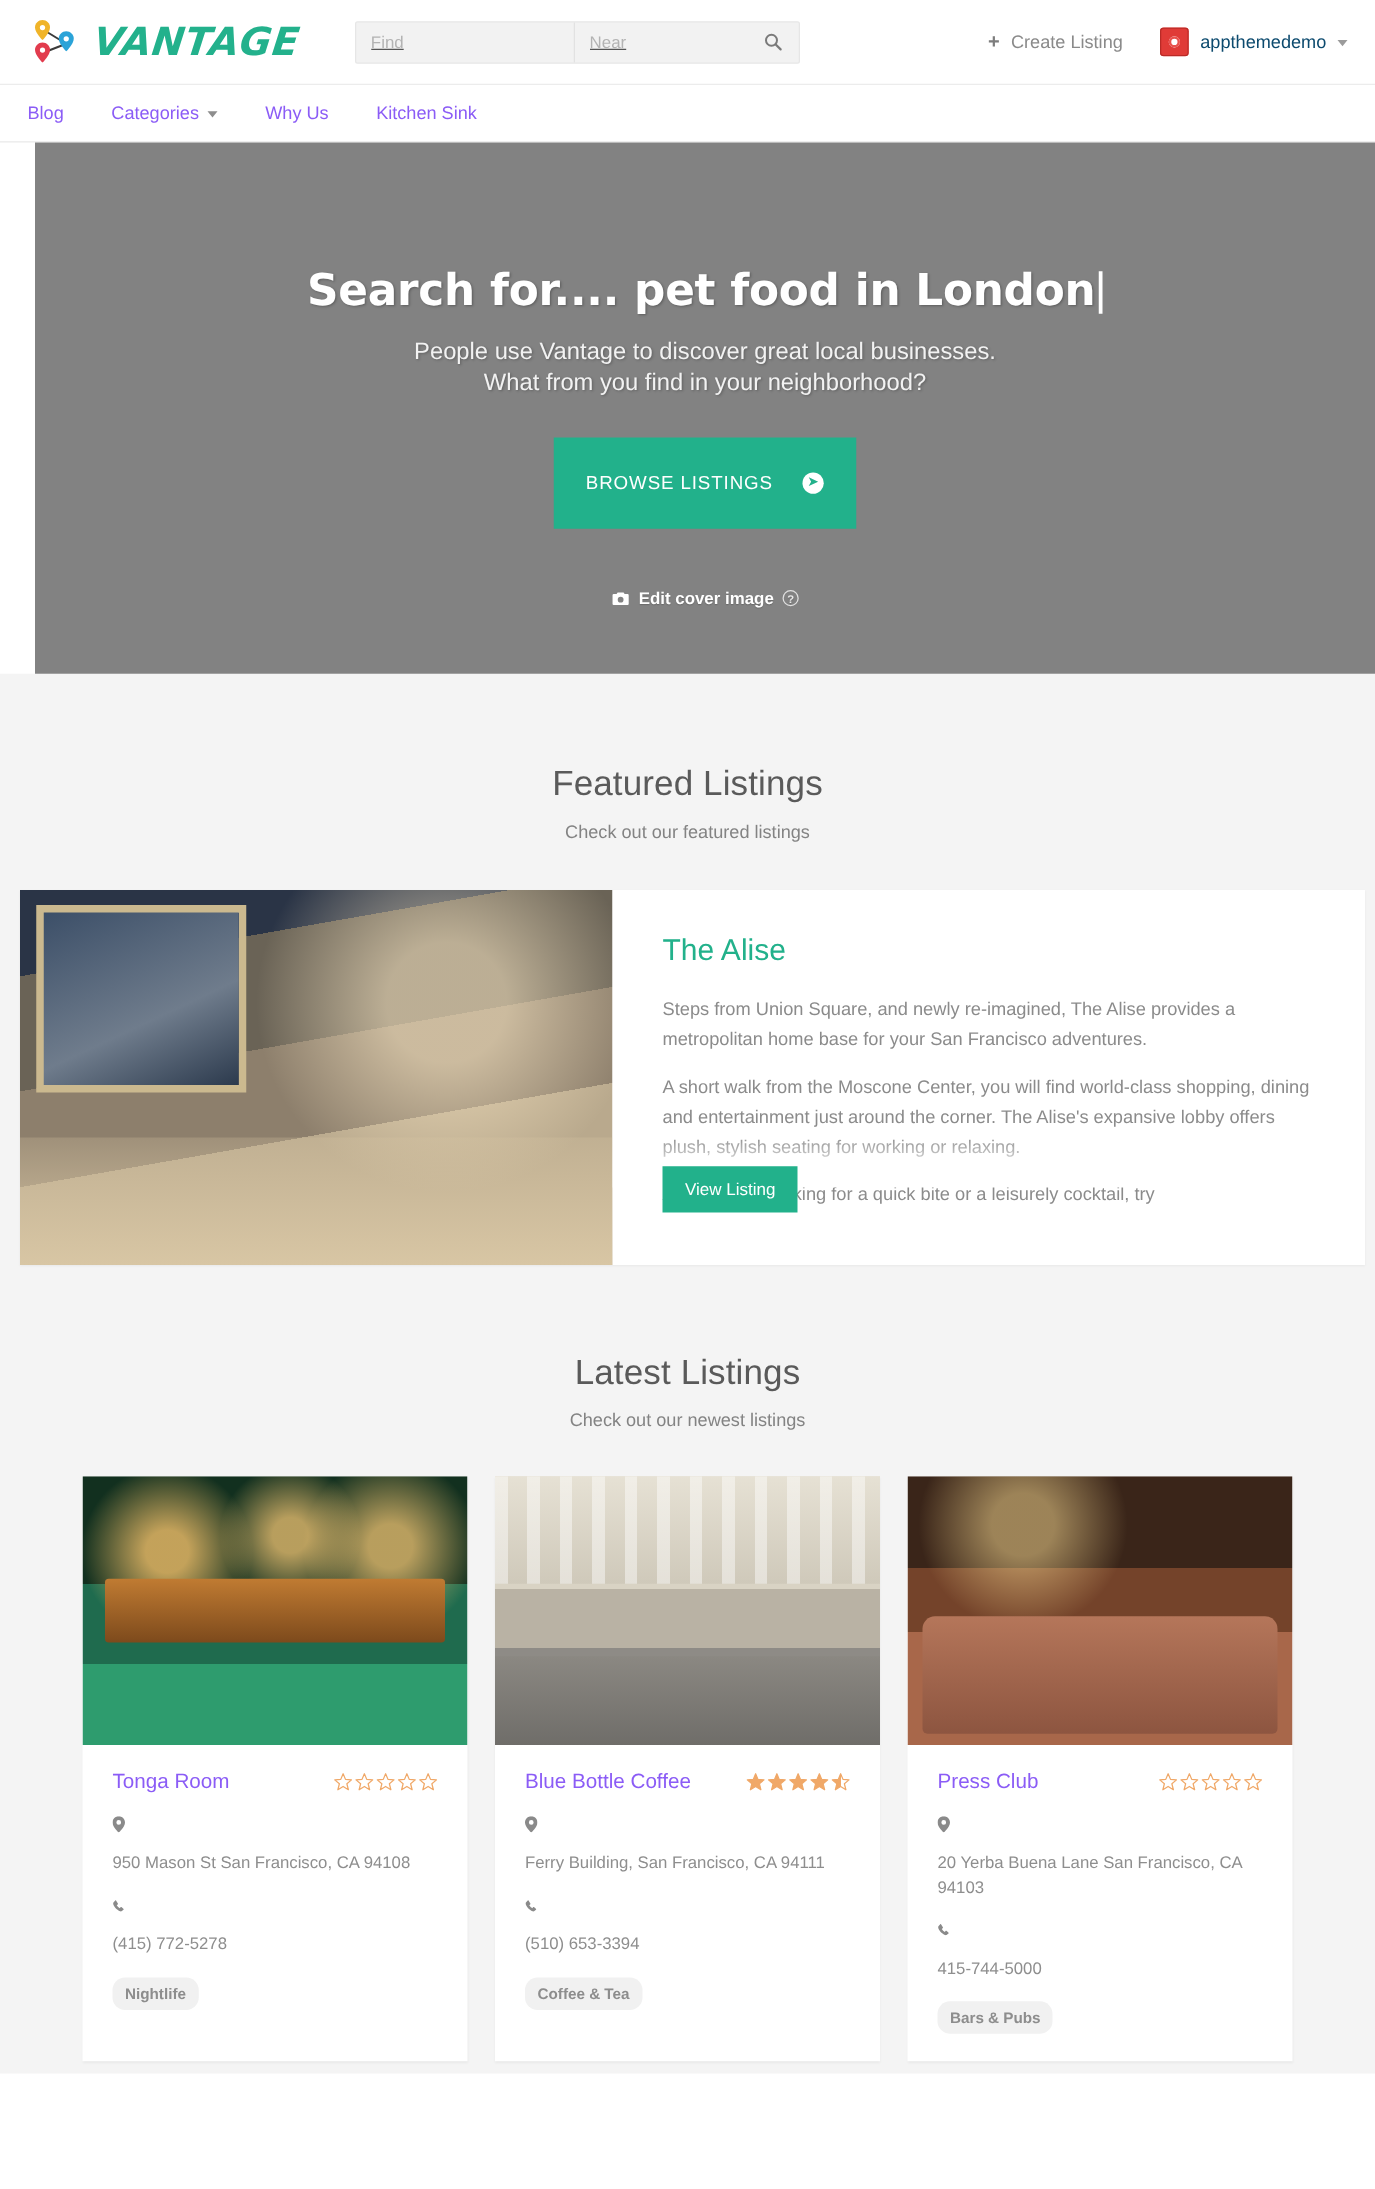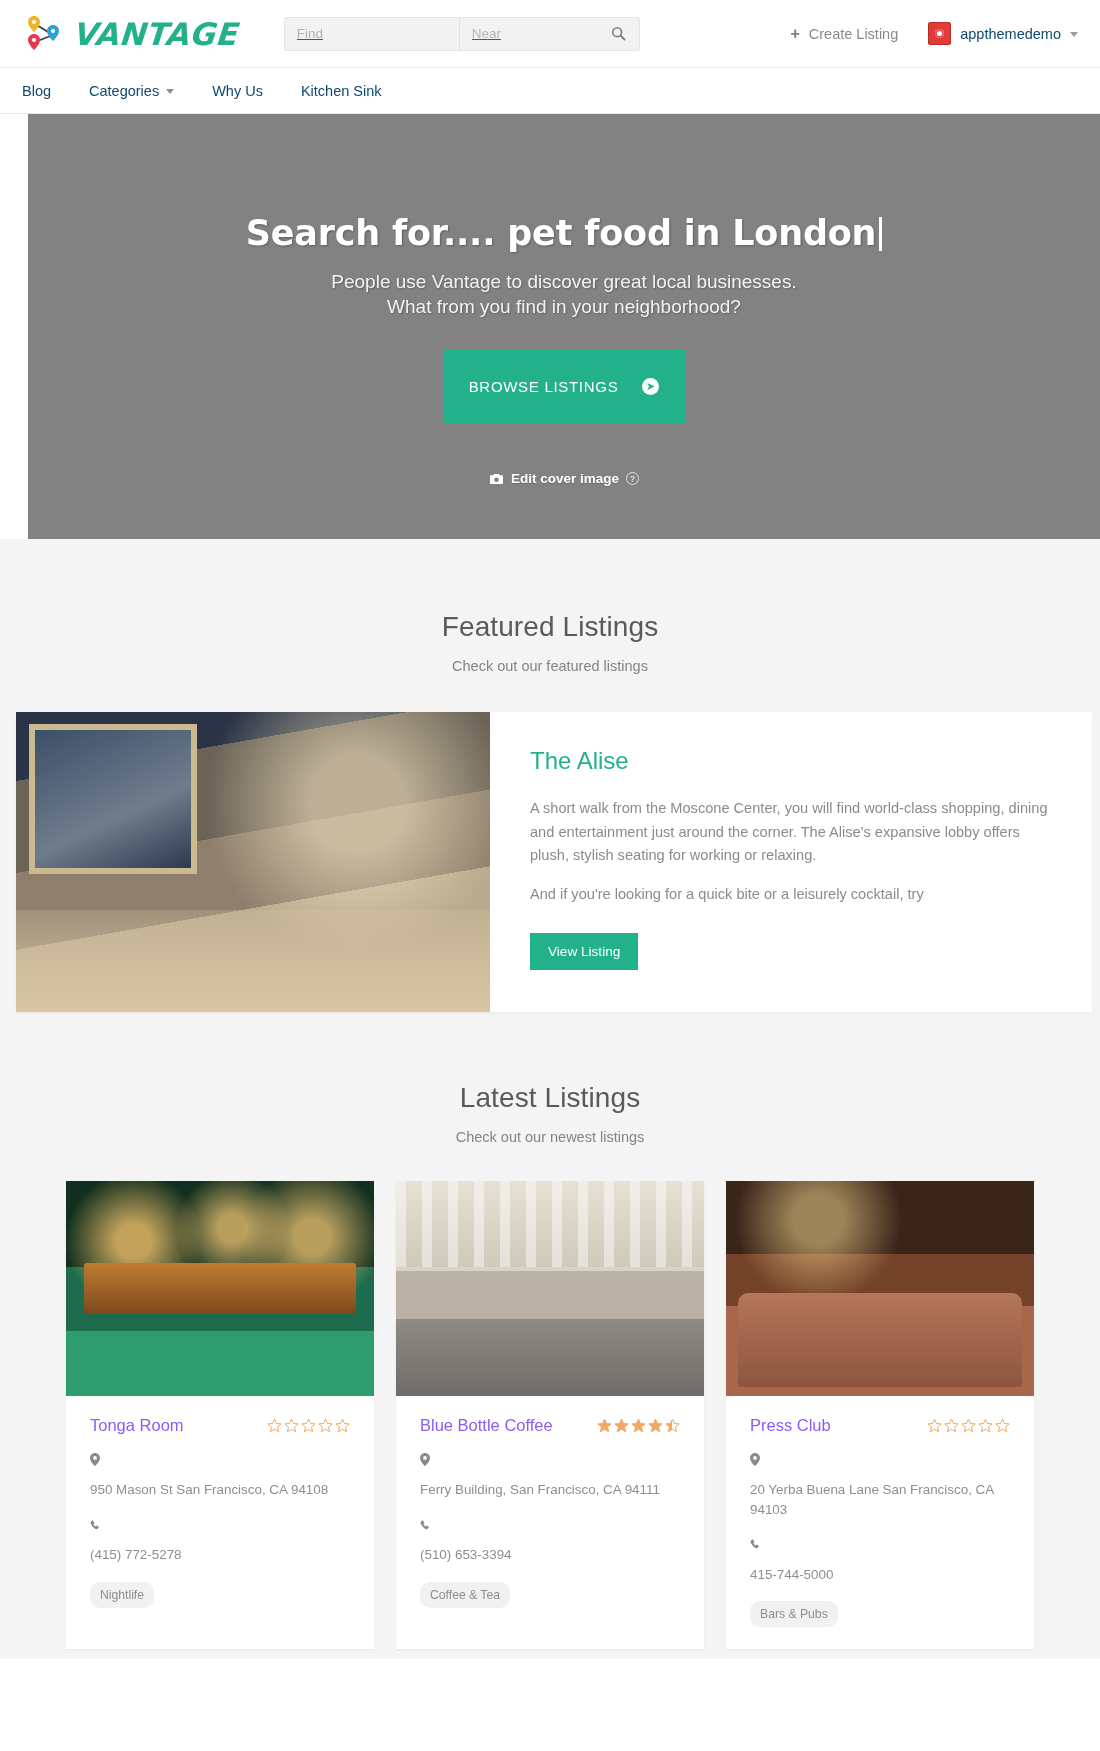--- a/index.html
+++ b/index.html
@@ -81,21 +81,21 @@
     border-right: 4px solid transparent; border-top: 5px solid #9b9b9b;
     margin-top: 2px;
   }
 
   
   .mainnav {
     height: 46px; background: #fff; border-bottom: 1px solid #e9e9e9;
     display: flex; align-items: center; padding: 0 22px; gap: 38px;
   }
   .navitem {
-    font-size: 14.5px; color: #0c4a6e; cursor: pointer;
+    font-size: 14.5px; color: #8b5cf6; cursor: pointer;
     display: flex; align-items: center; gap: 7px;
   }
   .navitem .caret-dn { border-top-color: #8d8d8d; }
 
   
   .hero {
     height: 425px; background: #828282; position: relative;
     display: flex; flex-direction: column; align-items: center;
     justify-content: flex-start; padding-top: 99px; margin-left: 28px;
   }
@@ -189,21 +189,21 @@
   .lcard-name { color: #8b5cf6; font-size: 16.5px; }
   .stars { display: flex; gap: 2px; }
   .star { width: 15px; height: 15px; display: block; }
   .lmeta {
     display: flex; gap: 9px; font-size: 13.4px; color: #8e8e8e;
     margin-top: 15px; line-height: 1.45; align-items: flex-start; flex-direction: column;
   }
   .lmeta .ico { flex: 0 0 12px; margin-top: 2px; color: #8a8a8a; }
   .tag {
     display: inline-block; margin-top: 17px; background: #f1f1f1;
-    color: #8d8d8d; font-size: 12.2px; padding: 6px 10px; border-radius: 10px;
+    color: #8d8d8d; font-size: 12.2px; padding: 6px 10px; border-radius: 10px; font-weight: bold;
   }
 
   
   .ph { position: absolute; inset: 0; }
   .ph-alise {
     background:
       radial-gradient(circle at 72% 30%, rgba(255,236,200,.55) 0 12%, rgba(0,0,0,0) 38%),
       linear-gradient(170deg, #2a3446 0 18%, #6a6356 18% 42%, #8d7f6c 42% 62%, #b9a98d 62% 100%);
   }
   .ph-alise::before {
@@ -343,20 +343,21 @@
 
     <div class="featured-wrap">
       <div class="carousel-arrow ca-left">‹</div>
 
       <div class="featured-card">
         <div class="feat-photo">
           <div class="ph ph-alise"></div>
         </div>
         <div class="feat-body">
           <div class="feat-name">The Alise</div>
+          <p class="feat-p">Steps from Union Square, and newly re-imagined, The Alise provides a metropolitan home base for your San Francisco adventures.</p>
           <p class="feat-p">A short walk from the Moscone Center, you will find world-class shopping, dining and entertainment just around the corner. The Alise's expansive lobby offers plush, stylish seating for working or relaxing.</p>
           <p class="feat-p">And if you're looking for a quick bite or a leisurely cocktail, try</p>
           <div class="feat-fade"></div>
           <button class="view-btn">View Listing</button>
         </div>
       </div>
     </div>
   </div>
 
   <div class="section" style="padding-top:70px; padding-bottom:10px;">

